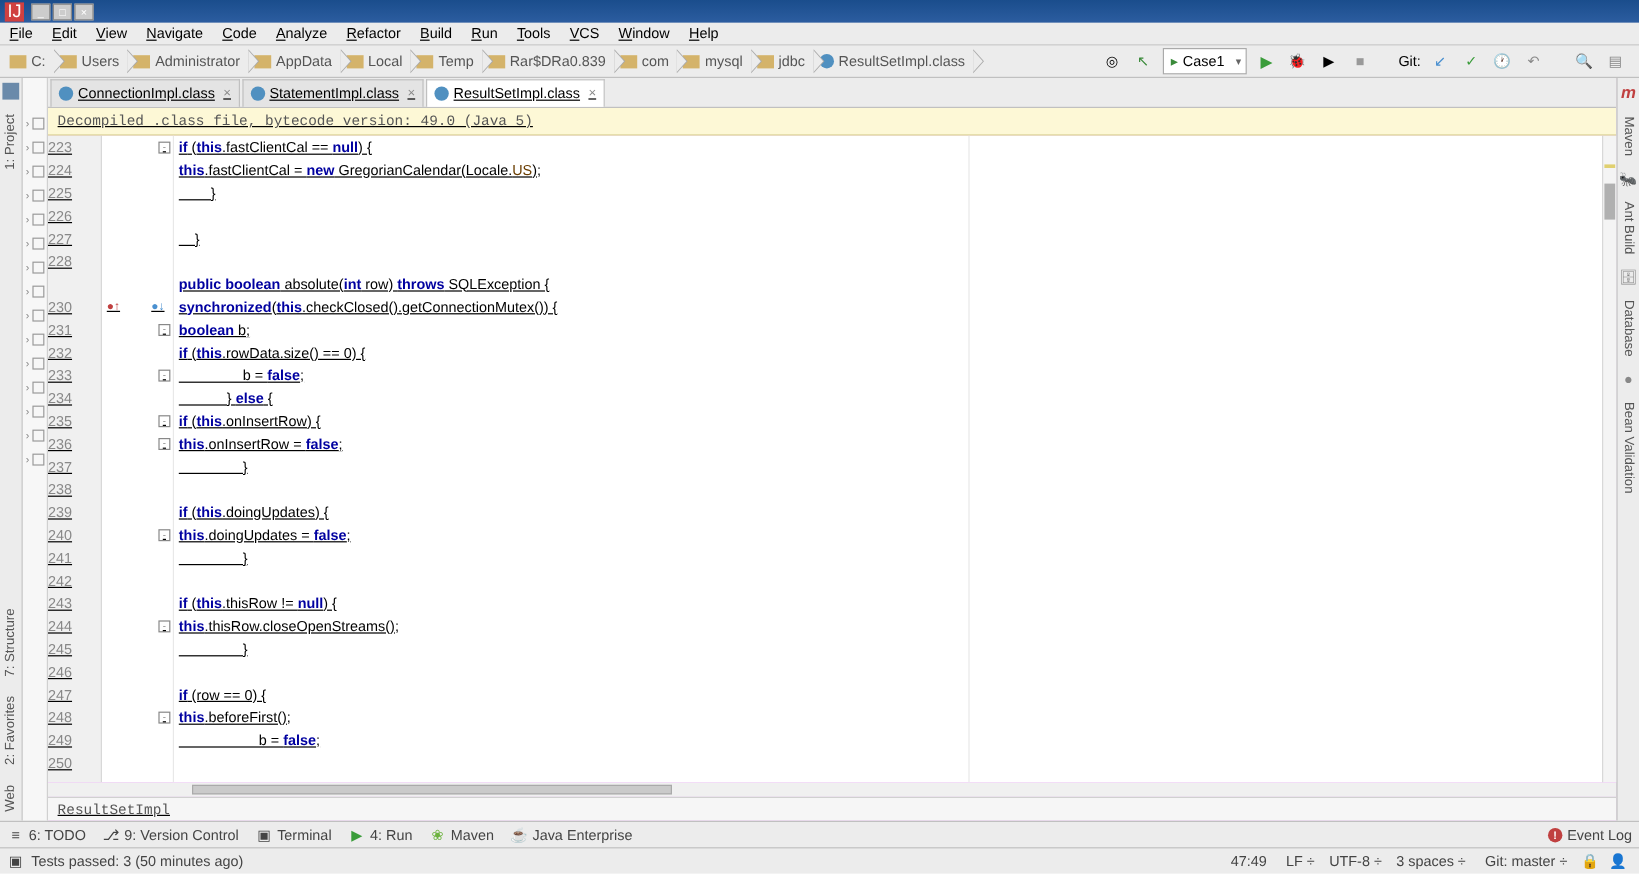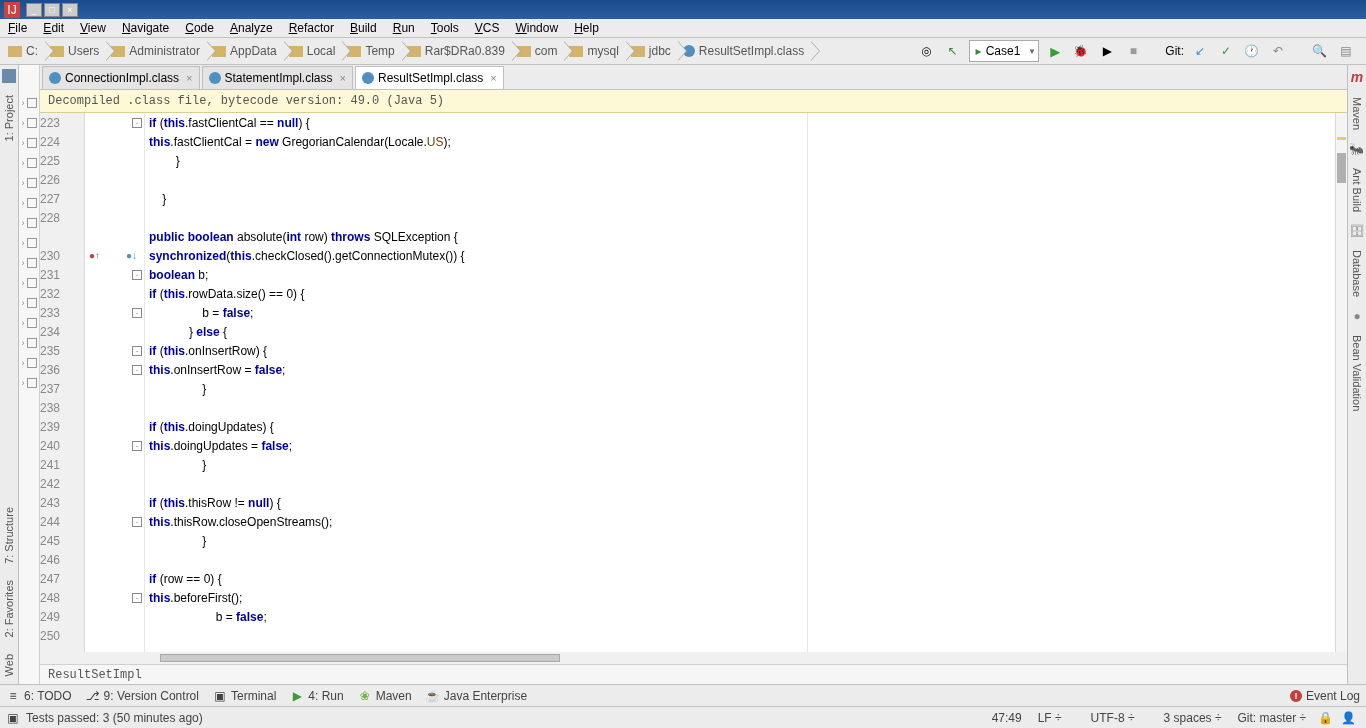--- a/index.html
+++ b/index.html
@@ -1,18 +1,18 @@
 <!DOCTYPE html>
 <html><head>
 <meta charset="utf-8">
 <style>
 * { margin: 0; padding: 0; box-sizing: border-box; font-family: "Microsoft Sans Serif", Arial, sans-serif; font-size: 12px; }
 body { width: 1366px; height: 728px; background: #f0f0f0; overflow: hidden; display: flex; flex-direction: column; }
 .title-bar { background: linear-gradient(#1a4d8c, #2c5da0); color: #fff; height: 19px; display: flex; align-items: center; padding: 0 4px; }
-.title-bar .icon { width: 16px; height: 16px; background: #d04040; margin-right: 4px; display: inline-flex; align-items: center; justify-content: center; font-size: 12px; }
+.title-bar .icon { width: 16px; height: 16px; background: #d04040; margin-right: 4px; display: inline-flex; align-items: center; justify-content: center; font-size: 15px; }
 .title-bar .title-text { flex: 1; font-weight: bold; font-size: 11px; }
 .title-bar .win-btn { width: 16px; height: 14px; background: #ccc; margin-left: 2px; border: 1px solid #888; font-size: 9px; display: flex; align-items: center; justify-content: center; }
 .menu-bar { background: #ececec; height: 19px; display: flex; align-items: center; border-bottom: 1px solid #c0c0c0; }
 .menu-bar span { padding: 0 8px; cursor: pointer; text-decoration-color: transparent; }
 .menu-bar span:first-letter { text-decoration: underline; }
 .nav-bar { background: #ececec; height: 27px; display: flex; align-items: center; border-bottom: 1px solid #c0c0c0; padding: 0 4px; gap: 0; }
 .crumb { display: flex; align-items: center; height: 22px; padding: 0 8px 0 12px; margin-left: -8px; position: relative; color: #555; cursor: pointer; }
 .crumb::after { content: ""; position: absolute; right: -7px; top: 2px; width: 0; height: 0; border-left: 8px solid #ececec; border-top: 9px solid transparent; border-bottom: 9px solid transparent; z-index: 2; }
 .crumb::before { content: ""; position: absolute; right: -8px; top: 1px; width: 0; height: 0; border-left: 9px solid #aaa; border-top: 10px solid transparent; border-bottom: 10px solid transparent; z-index: 1; }
 .crumb .fld { width: 14px; height: 11px; background: #d4b36a; margin-right: 4px; display: inline-block; }
@@ -24,21 +24,21 @@
 .cfg-sel::after { content: "▾"; position: absolute; right: 4px; font-size: 9px; color: #666; }
 .run-ico { color: #3a9c3a; font-size: 13px; }
 .main-area { flex: 1; display: flex; overflow: hidden; }
 .left-tools { width: 19px; background: #ececec; border-right: 1px solid #c0c0c0; display: flex; flex-direction: column; align-items: center; }
 .left-tools .vlabel { writing-mode: vertical-rl; transform: rotate(180deg); font-size: 11px; padding: 8px 1px; color: #555; cursor: pointer; }
 .left-tools .sq { width: 14px; height: 14px; margin: 4px 0; }
 .fold-area { width: 21px; background: #f7f7f7; border-right: 1px solid #d0d0d0; display: flex; flex-direction: column; padding-top: 28px; }
 .fold-row { height: 20px; display: flex; align-items: center; justify-content: center; }
 .fold-chevron { color: #888; font-size: 9px; cursor: pointer; }
 .fold-sq { width: 10px; height: 10px; border: 1px solid #9a9a9a; display: inline-block; }
-.editor-wrap { flex: 1; display: flex; flex-direction: column; background: #f0abfc; overflow: hidden; }
+.editor-wrap { flex: 1; display: flex; flex-direction: column; background: #f0abfc; overflow: hidden; text-decoration: underline; }
 .tabs { height: 25px; display: flex; align-items: flex-end; background: #ececec; border-bottom: 1px solid #c0c0c0; padding-left: 2px; }
 .tab { height: 23px; padding: 0 6px; display: flex; align-items: center; gap: 4px; border: 1px solid #c0c0c0; border-bottom: none; background: #e4e4e4; margin-right: 2px; cursor: pointer; }
 .tab.active { background: #fff; }
 .tab .cls { width: 12px; height: 12px; border-radius: 50%; background: #5090c0; }
 .tab .x { color: #888; font-size: 11px; padding-left: 3px; }
 .banner { background: #fdf8d6; border-bottom: 1px solid #d8d090; padding: 4px 8px; font-family: 'Courier New', monospace; font-size: 12px; color: #555; }
 .code-area { flex: 1; display: flex; overflow: hidden; font-family: 'Courier New', monospace; font-size: 12px; }
 .gutter { width: 45px; background: #f0f0f0; border-right: 1px solid #d8d8d8; text-align: right; padding-right: 6px; color: #888; }
 .marker-col { width: 60px; background: #fff; border-right: 1px solid #e8e8e8; }
 .code-col { flex: 1; background: #fff; position: relative; }
@@ -418,18 +418,18 @@
       <span>Event Log</span>
     </span>
 </div>
 
 <div class="status-bar">
   <span class="nb" style="width:14px">▣</span>
   <span style="margin-left:6px">Tests passed: 3 (50 minutes ago)</span>
   <span class="sp"></span>
   <span style="margin:0 8px">47:49</span>
   <span style="margin:0 8px">LF ÷</span>
-  <span style="margin:0 21px">UTF-8 ÷</span>
+  <span style="margin:0 4px">UTF-8 ÷</span>
   <span style="margin:0 8px">3 spaces ÷</span>
   <span style="margin:0 8px">Git: master ÷</span>
   <span style="margin:0 4px">🔒</span>
   <span style="margin:0 4px">👤</span>
 </div>
 
 </body></html>

